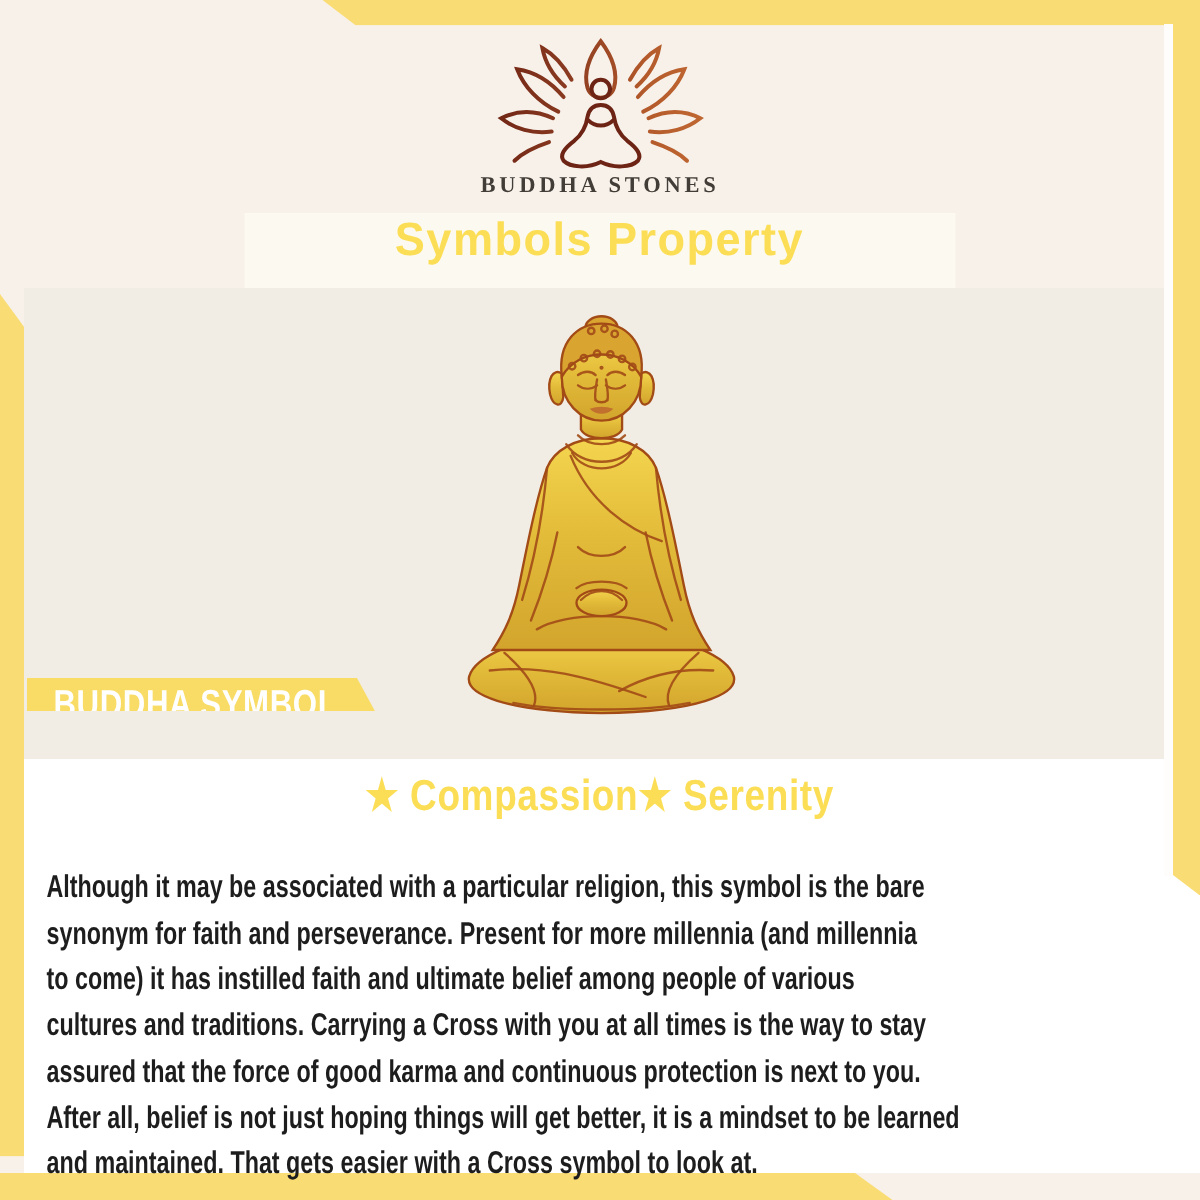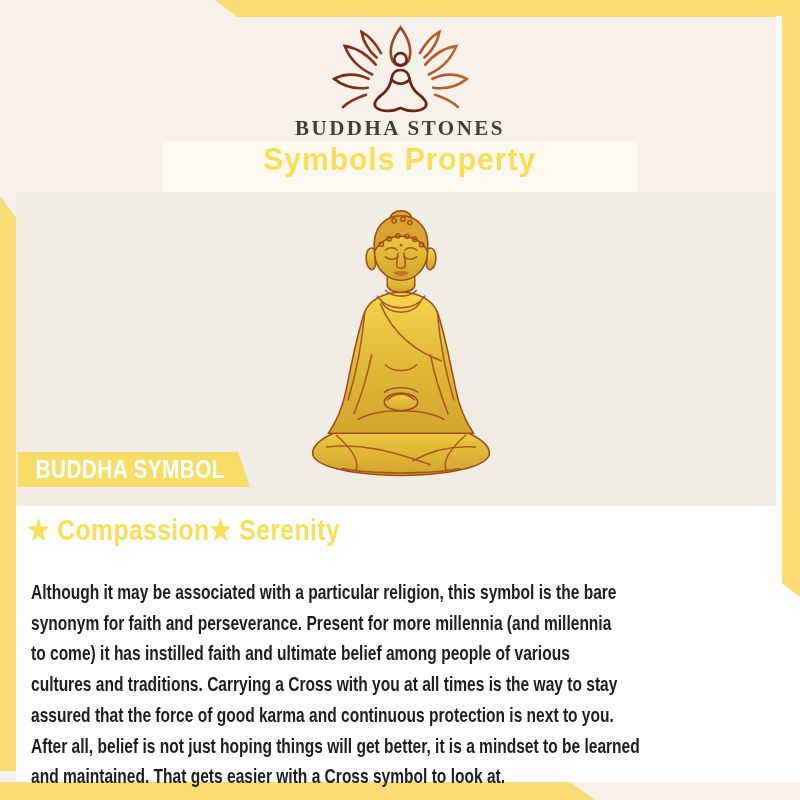--- a/index.html
+++ b/index.html
@@ -21,37 +21,37 @@
   .ribbon-bottom{left:0;top:782px;width:595px;height:18px;clip-path:polygon(0 0,95.8% 0,100% 100%,0 100%);}
   .right-gap{left:776px;top:16px;width:6px;height:568px;background:#FEFDFB;}
 
   
   .middle-section{left:16px;top:192px;width:762px;height:314px;background:var(--middle-bg);}
   .white-panel{left:16px;top:506px;width:784px;height:276px;background:var(--panel-bg);}
 
   
   .logo-svg{left:318px;top:24px;width:165px;height:92px;}
   .brand{left:0;top:116px;width:800px;text-align:center;font-family:"Liberation Serif",serif;
-         font-weight:600;font-size:21px;letter-spacing:2.5px;color:var(--brand-text);}
+         font-weight:600;font-size:15px;letter-spacing:2.5px;color:var(--brand-text);}
   .title-band{left:163px;top:142px;width:474px;height:50px;background:var(--title-band-bg);
               display:flex;justify-content:center;}
   .page-title{font-weight:700;font-size:31px;letter-spacing:1px;color:var(--accent-yellow);
               transform:scaleX(.97);white-space:nowrap;}
 
   
   .buddha-svg{left:303px;top:205px;width:196px;height:290px;}
 
   
-  .banner{left:18px;top:452px;width:235px;height:35px;background:var(--banner-yellow);
+  .banner{left:18px;top:452px;width:235px;height:22px;background:var(--banner-yellow);
           clip-path:polygon(0 0,93.6% 0,98.7% 100%,0 100%);}
   .banner-label{display:block;padding-left:22px;line-height:35px;font-weight:700;font-size:26px;
           color:#FFFFFF;transform:scaleX(.8);transform-origin:0 50%;white-space:nowrap;letter-spacing:.5px;}
 
   
-  .heading-row{left:0;top:513px;width:800px;display:flex;justify-content:flex-start;}
+  .heading-row{left:0;top:513px;width:800px;display:flex;justify-content:center;}
   .features-heading{font-weight:700;font-size:29px;color:var(--accent-yellow);
           transform:scaleX(.85);white-space:nowrap;letter-spacing:.5px;}
   .para-wrap{left:31px;top:577px;width:762px;height:222px;overflow:visible;}
   .para-inner{font-weight:700;font-size:21px;line-height:30.7px;color:var(--body-text);
           white-space:pre-line;width:1032px;transform:scaleX(.74);transform-origin:0 0;}
 
   svg .ln{fill:none;stroke:var(--buddha-line);stroke-width:1.6;stroke-linecap:round;opacity:.9;}
   svg .goldfill{stroke:var(--buddha-line);stroke-width:1.6;}
   svg .lp{fill:none;stroke-width:3;stroke-linecap:round;}
 </style>

